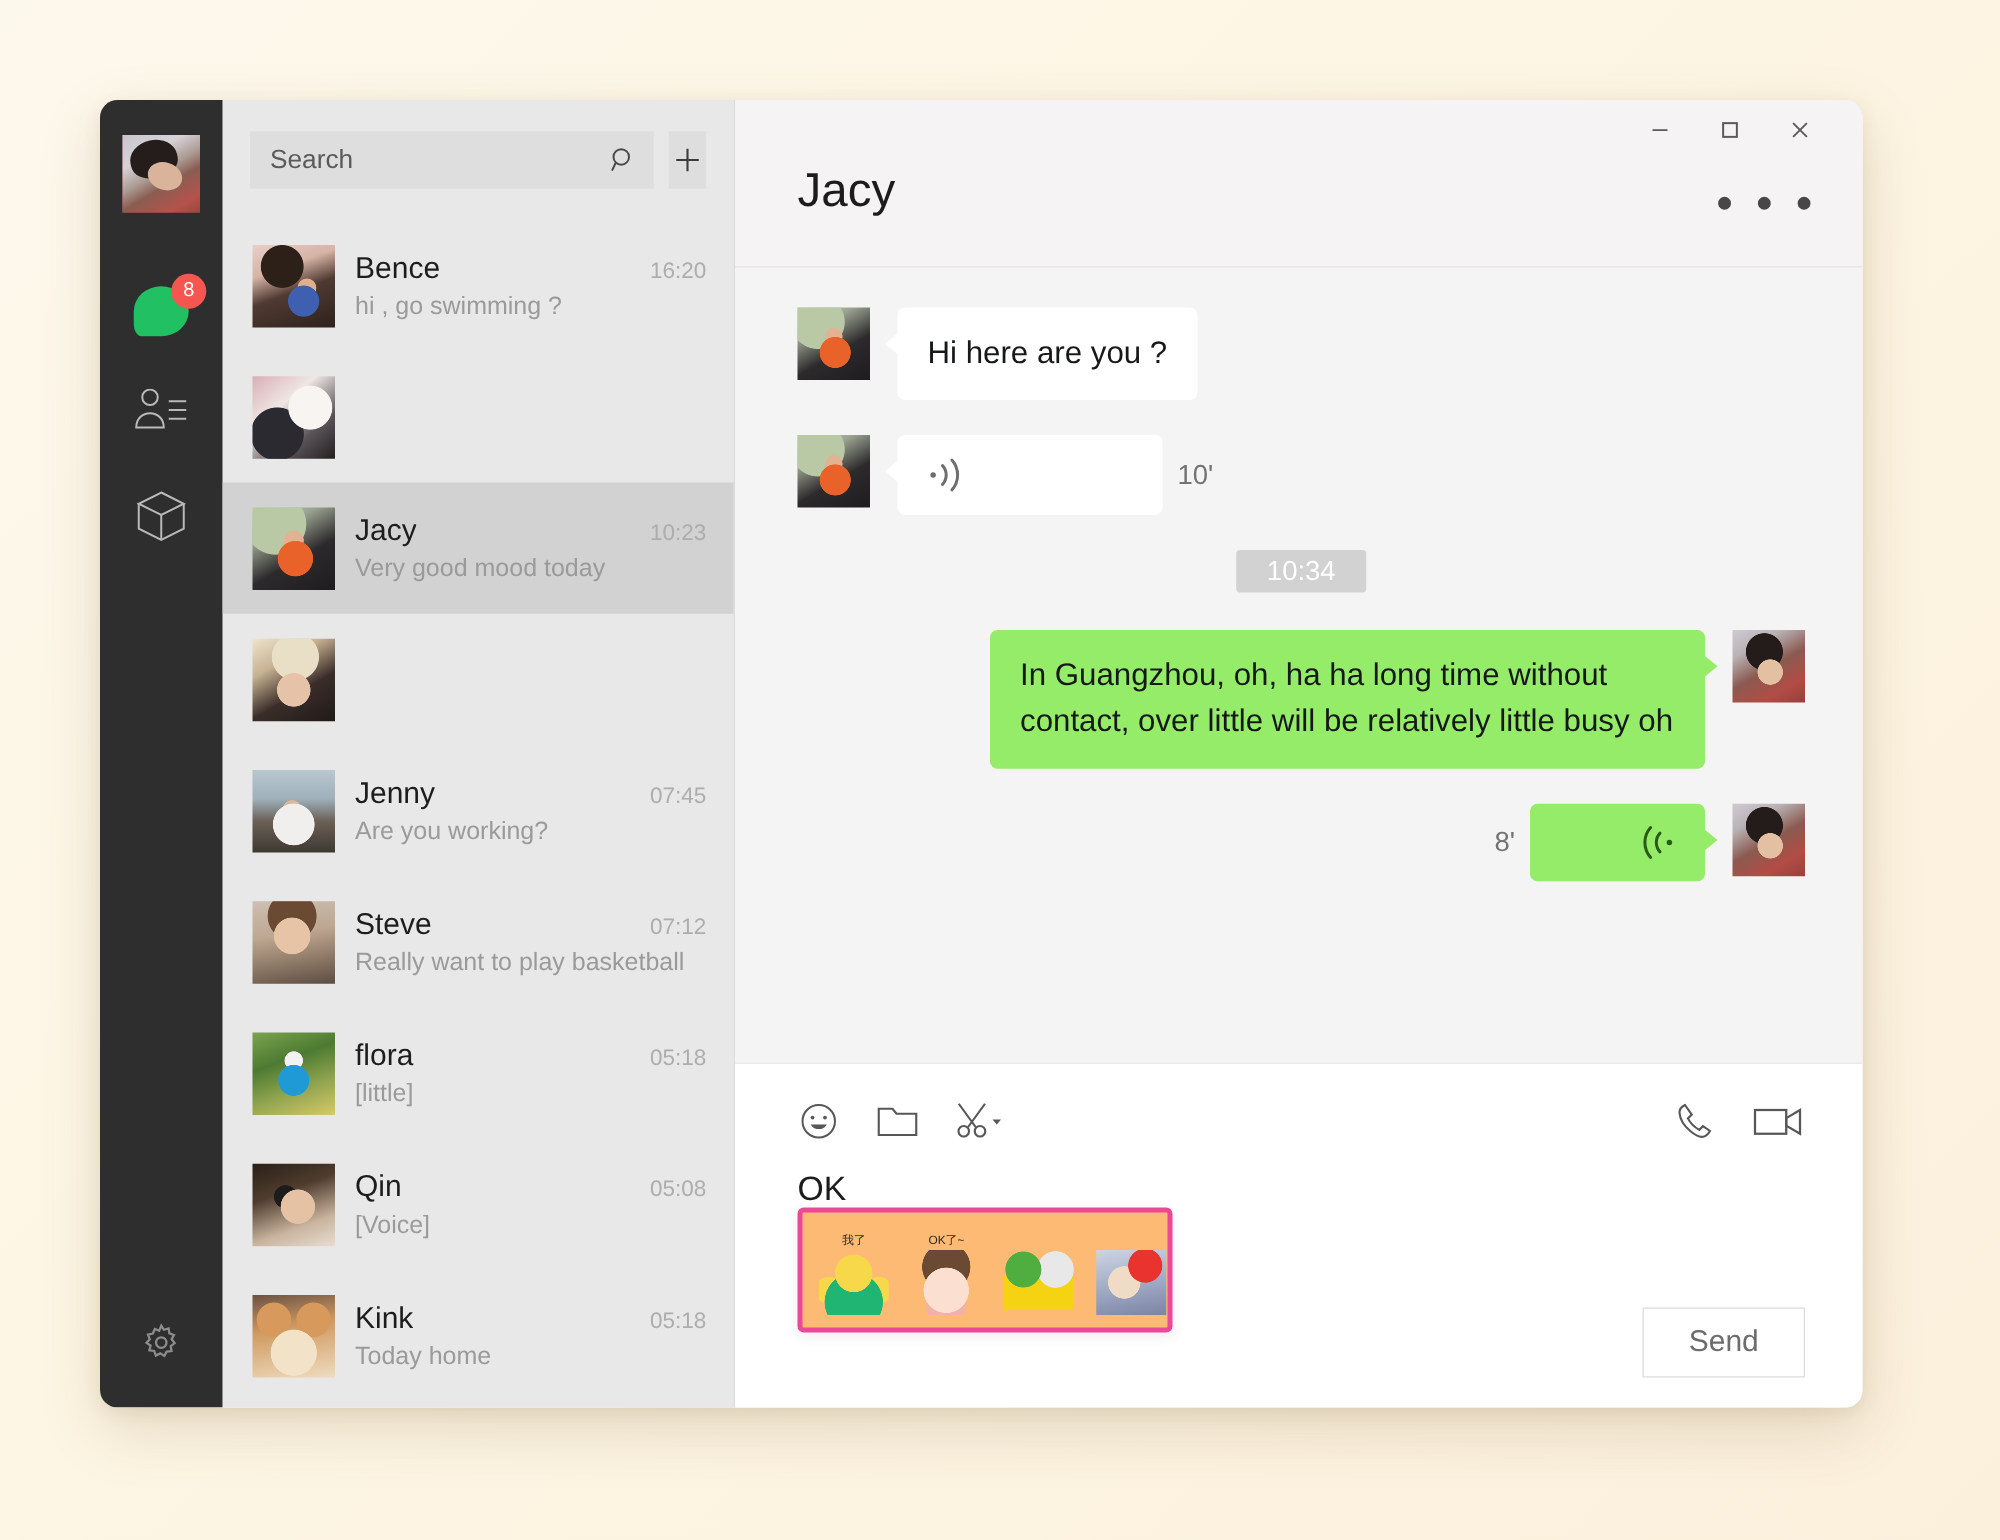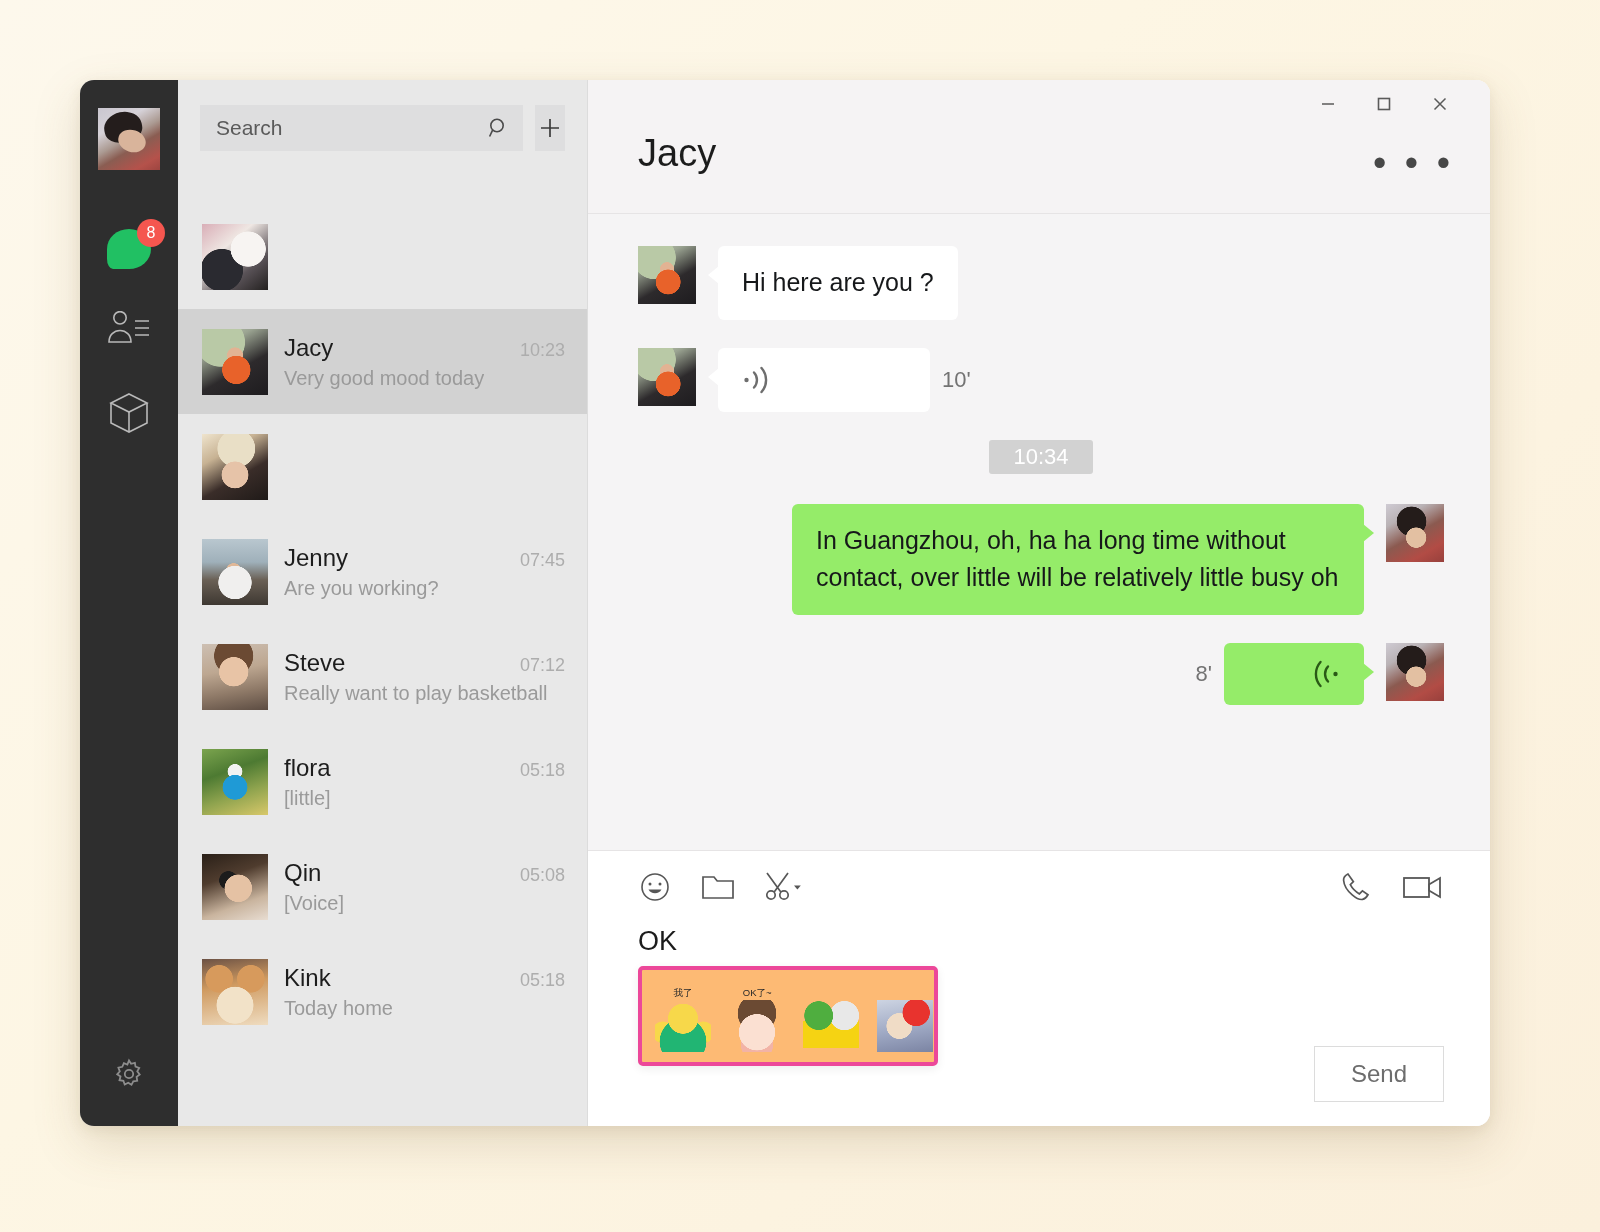--- a/index.html
+++ b/index.html
@@ -119,21 +119,20 @@
   }
 
   
   #chat-list-pane {
     width: 410px;
     flex: 0 0 410px;
     background: #e8e8e8;
     display: flex;
     flex-direction: column;
     border-right: 1px solid #dcdcdc;
-    gap: 28px;
   }
 
   #search-row {
     height: 96px;
     display: flex;
     align-items: center;
     padding: 0 22px;
     gap: 12px;
   }
   #search-input-wrap {
@@ -429,21 +428,21 @@
     border-radius: 3px;
   }
 
   
   #composer {
     background: #ffffff;
     border-top: 1px solid #e6e4e5;
     height: 276px;
     display: flex;
     flex-direction: column;
-    padding: 0 46px 0 50px;
+    padding: 10px 46px 0 50px;
     position: relative;
   }
   #composer-toolbar {
     height: 72px;
     display: flex;
     align-items: center;
     justify-content: space-between;
   }
   .toolbar-left, .toolbar-right {
     display: flex;
@@ -592,20 +591,33 @@
         </svg>
       </div>
       <button id="add-chat-button">
         <svg width="26" height="26" viewBox="0 0 26 26" stroke="#3b3b3b" stroke-width="1.7">
           <path d="M13 4v18M4 13h18"></path>
         </svg>
       </button>
     </div>
 
     <div id="chat-list">
+        <div class="chat-row">
+          <div class="chat-avatar av-bence"></div>
+          <div class="chat-row-body">
+            <div class="chat-row-top">
+              <span class="chat-name">Bence</span>
+              <span class="chat-time">16:20</span>
+            </div>
+            <div class="chat-row-bottom">
+              <span class="chat-preview">hi , go swimming ?</span>
+              <span class="mute-icon-slot"></span>
+            </div>
+          </div>
+        </div>
         <div class="chat-row">
           <div class="chat-avatar av-alex"></div>
         </div>
         <div class="chat-row selected">
           <div class="chat-avatar av-jacy"></div>
           <div class="chat-row-body">
             <div class="chat-row-top">
               <span class="chat-name">Jacy</span>
               <span class="chat-time">10:23</span>
             </div>

